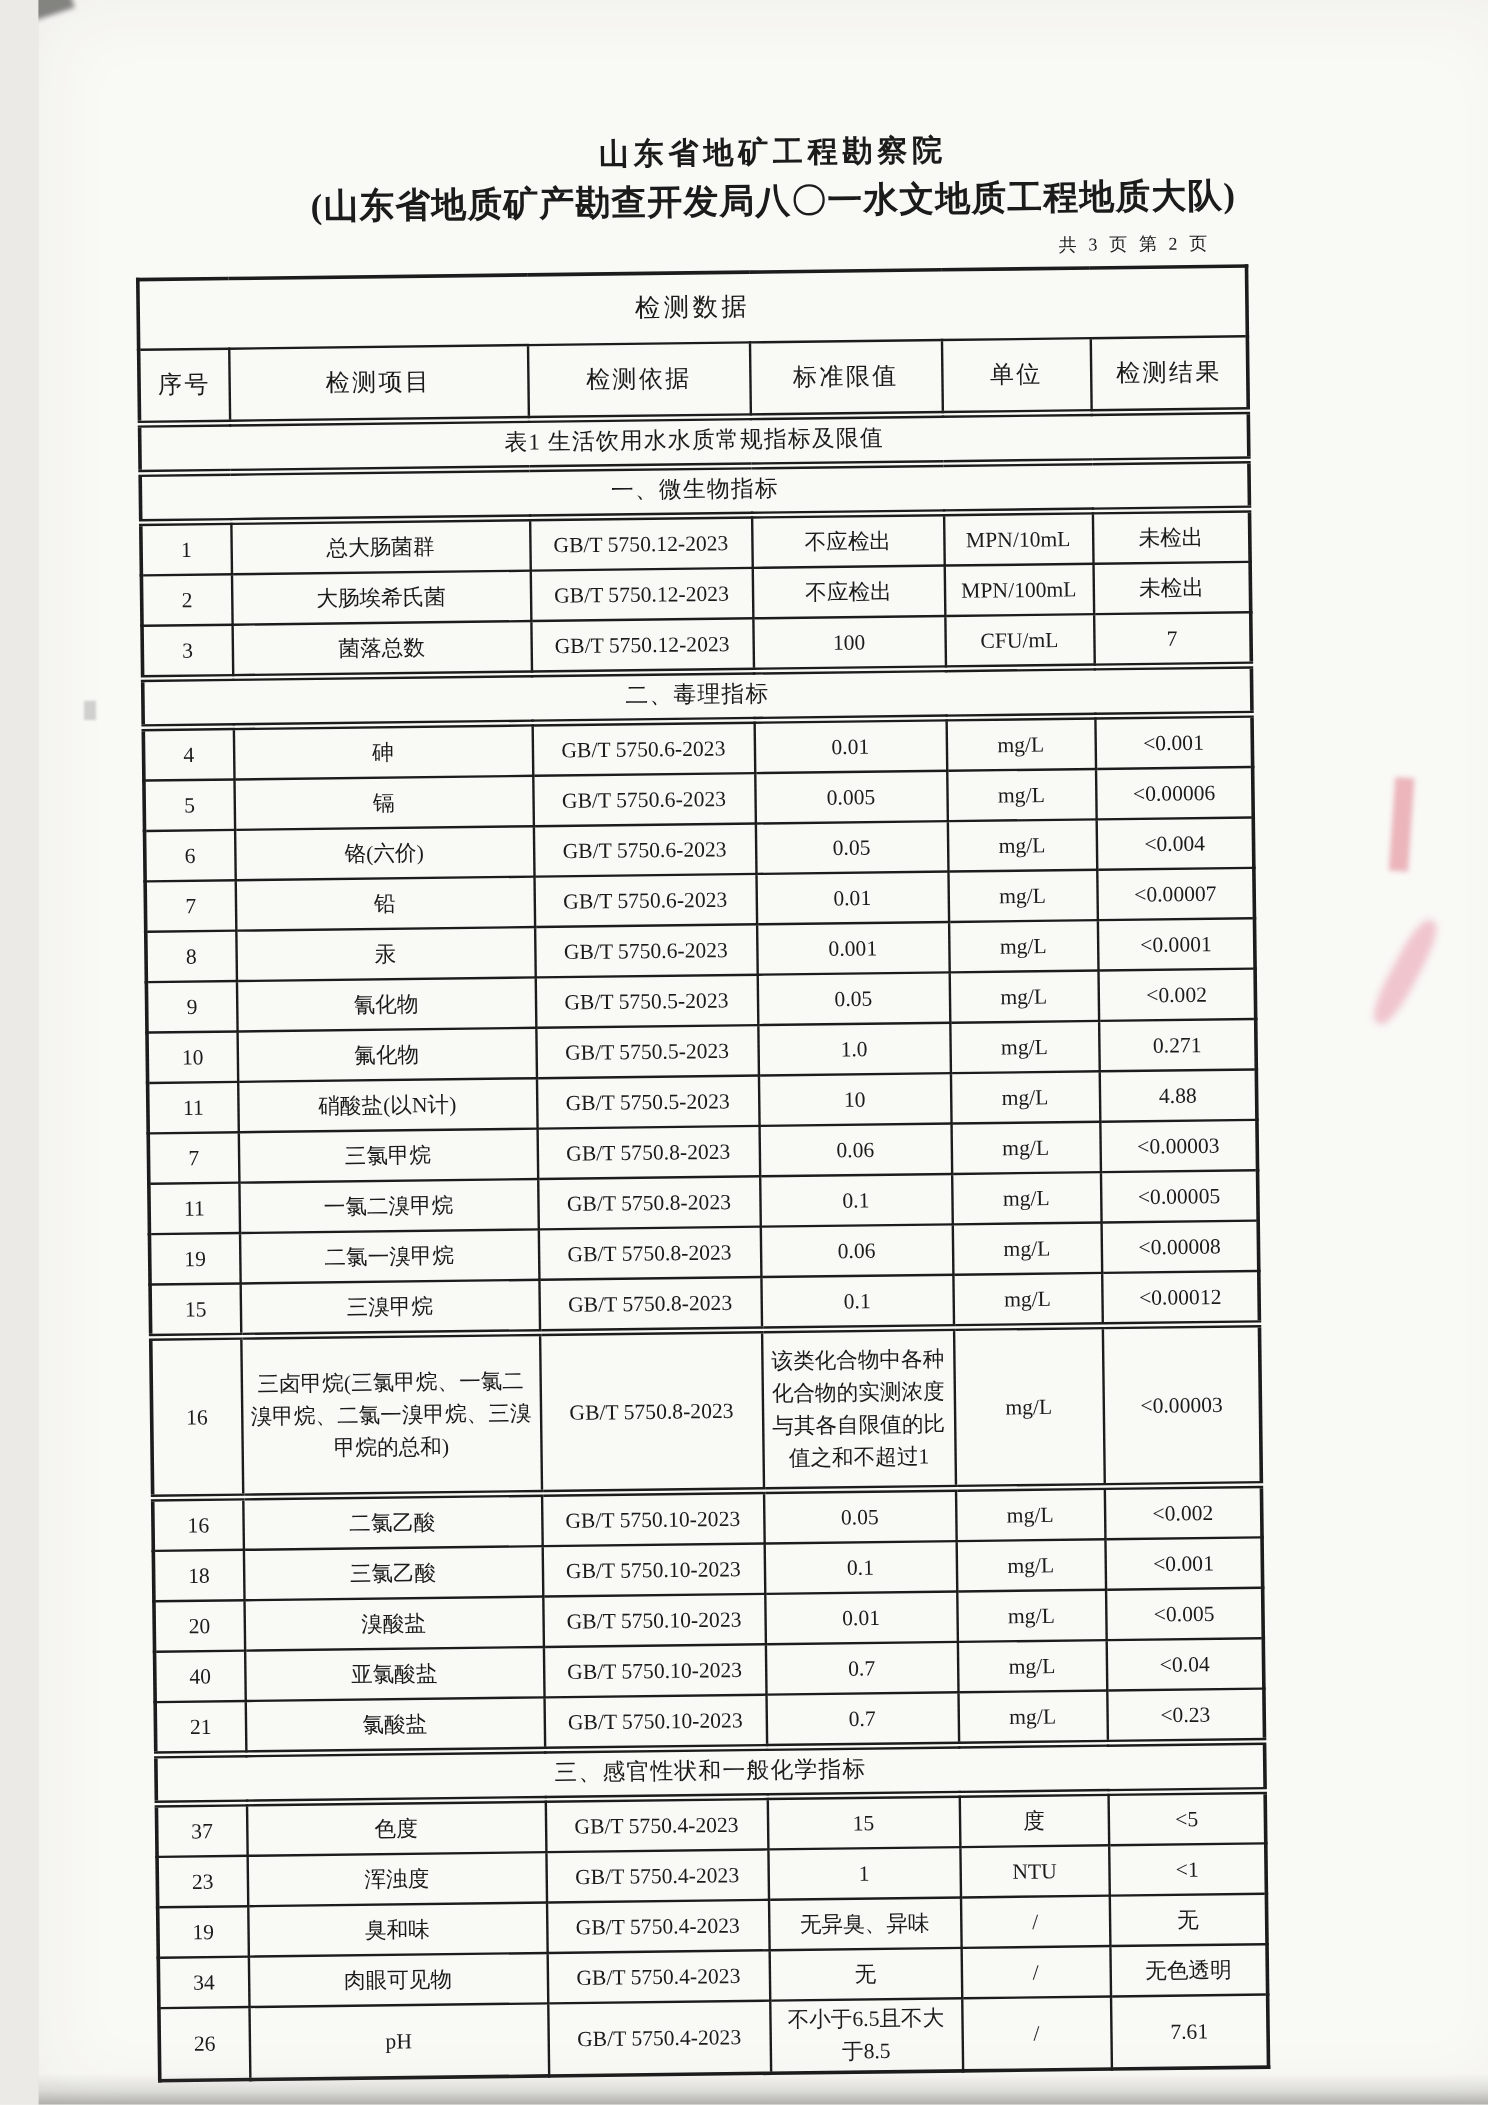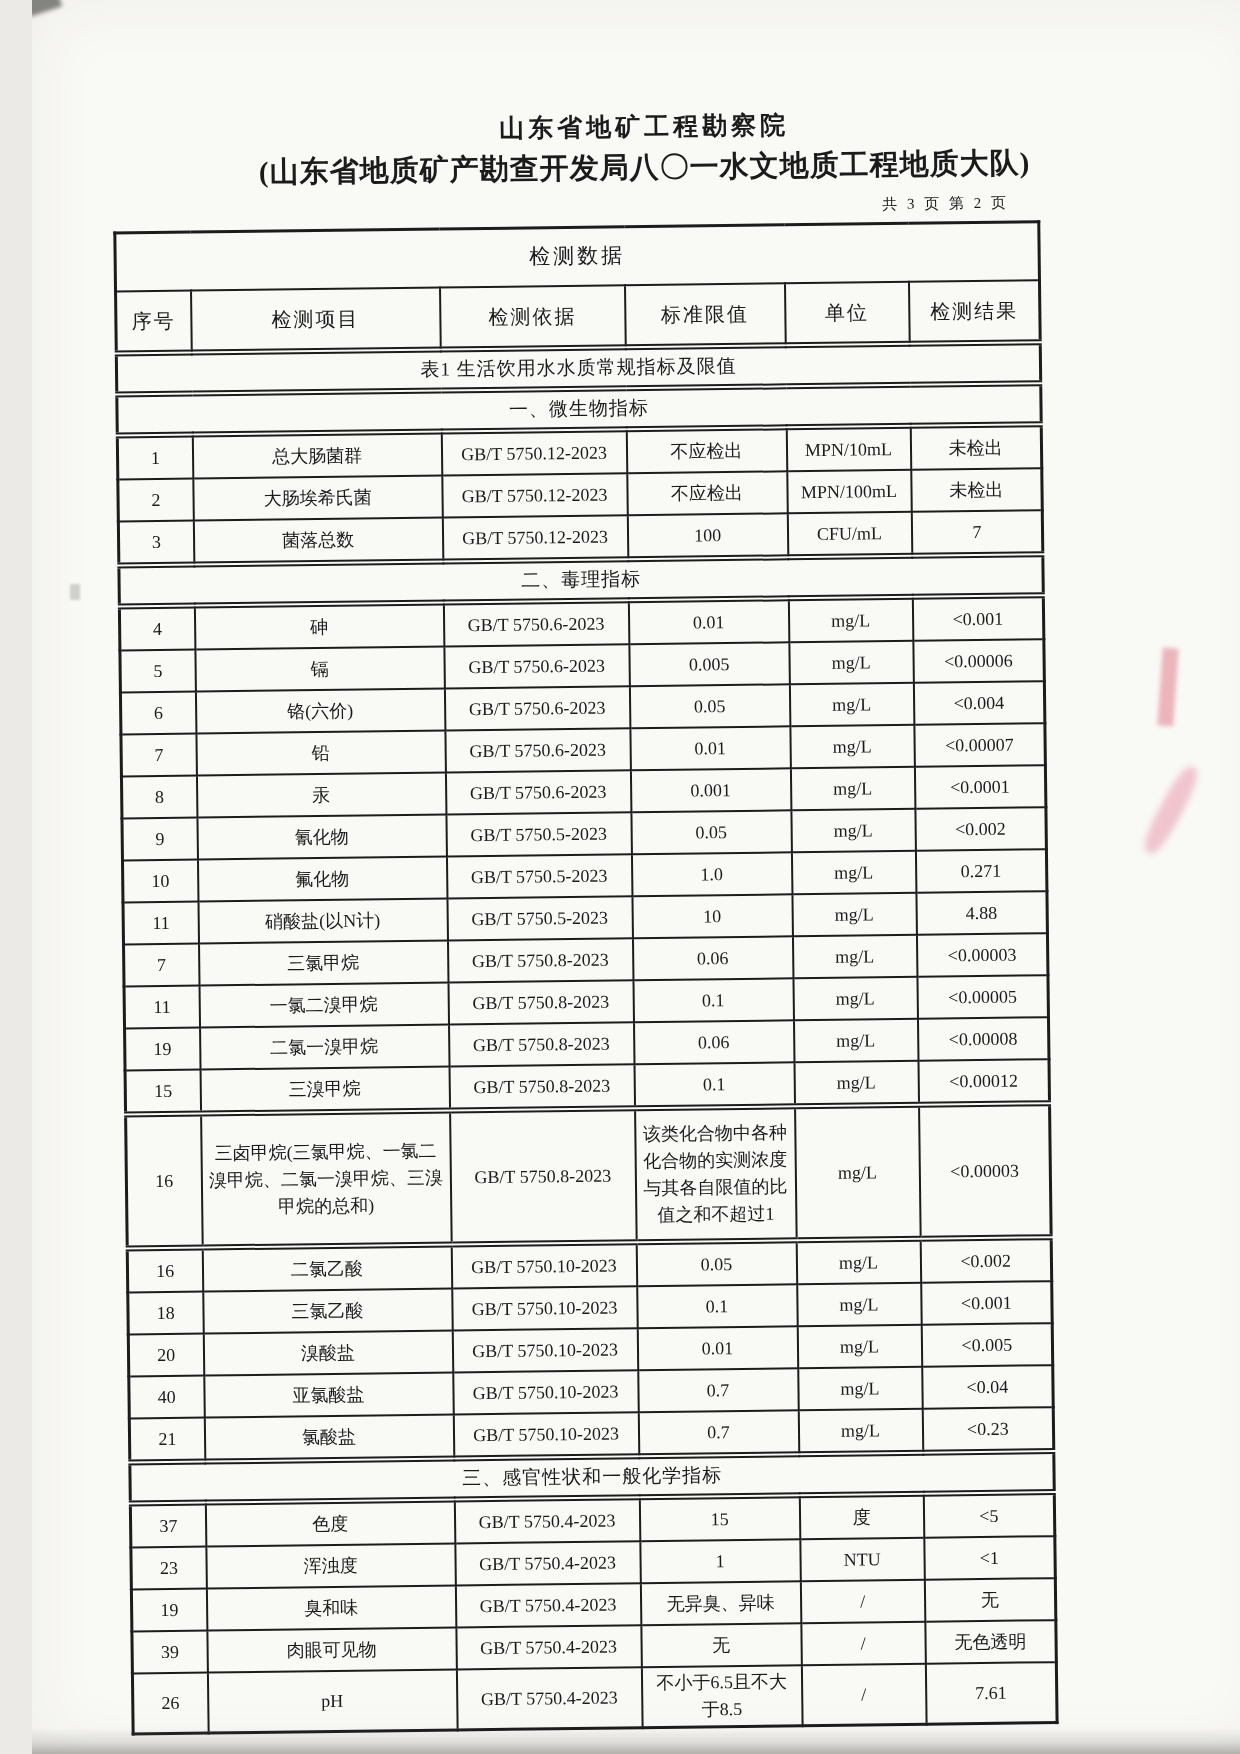--- a/index.html
+++ b/index.html
@@ -355,21 +355,21 @@
           </tr>
           <tr class="data-row">
             <td class="col-no">19</td>
             <td class="col-item">臭和味</td>
             <td class="col-method">GB/T 5750.4-2023</td>
             <td class="col-limit">无异臭、异味</td>
             <td class="col-unit">/</td>
             <td class="col-result">无</td>
           </tr>
           <tr class="data-row">
-            <td class="col-no">39</td>
+            <td class="col-no">34</td>
             <td class="col-item">肉眼可见物</td>
             <td class="col-method">GB/T 5750.4-2023</td>
             <td class="col-limit">无</td>
             <td class="col-unit">/</td>
             <td class="col-result">无色透明</td>
           </tr>
           <tr class="data-row">
             <td class="col-no">26</td>
             <td class="col-item">pH</td>
             <td class="col-method">GB/T 5750.4-2023</td>

